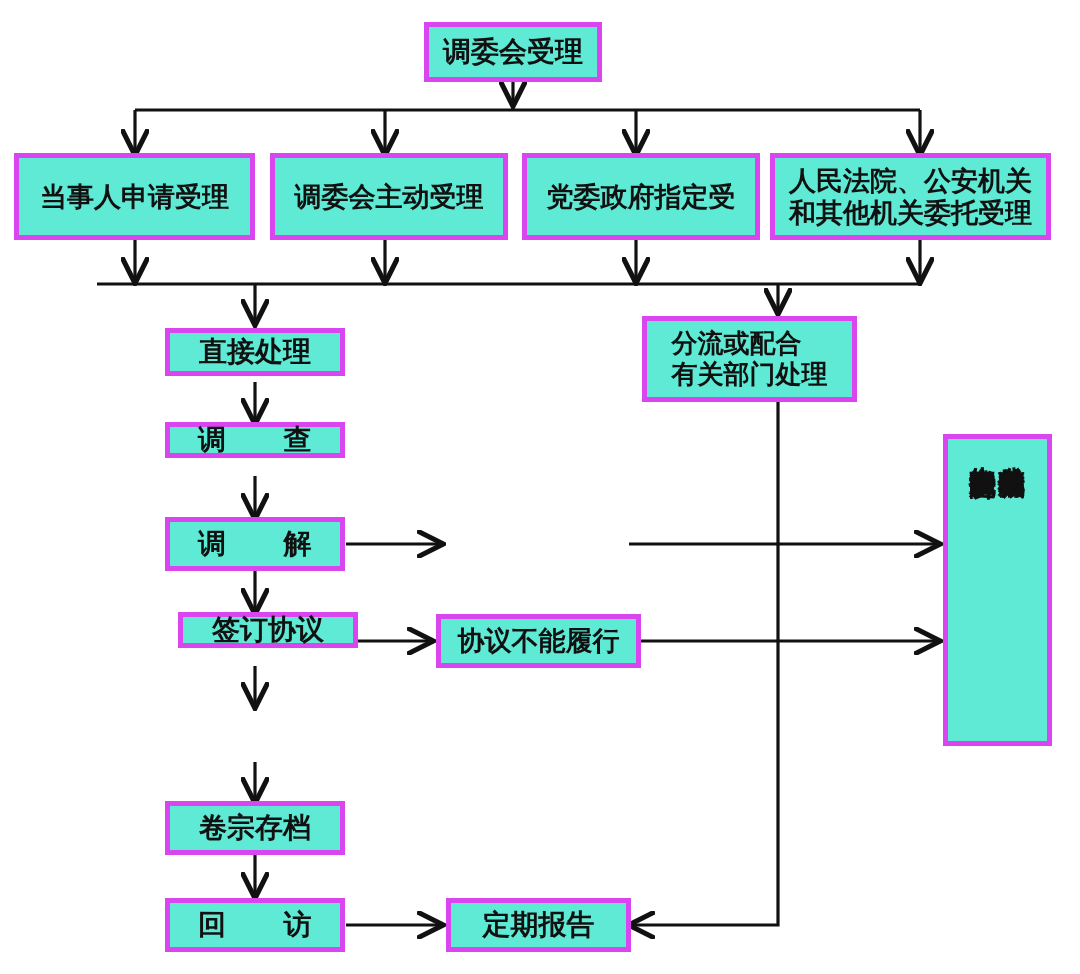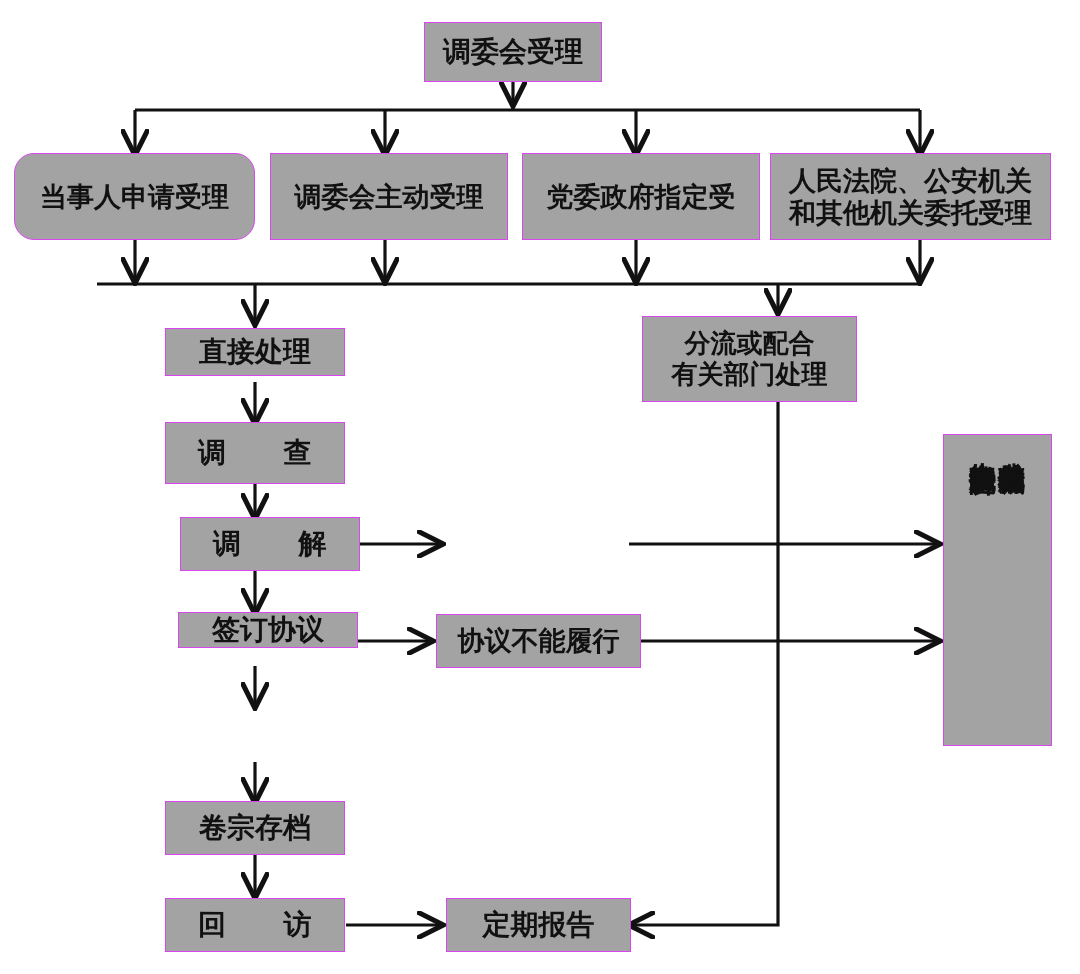--- a/index.html
+++ b/index.html
@@ -20,26 +20,26 @@
   svg.edges {
     position: absolute;
     left: 0;
     top: 0;
     width: 1080px;
     height: 974px;
   }
   .node {
     position: absolute;
     box-sizing: border-box;
-    border: 1px solid #d946ef;
-    background: #a3a3a3;
+    border: 5px solid #d946ef;
+    background: #5eead4;
     display: flex;
     align-items: center;
     justify-content: center;
-    text-align: center;
+    text-align: left;
     color: #111111;
     line-height: 1.18;
     z-index: 2;
   }
   .node-label {
     display: block;
     white-space: pre-line;
     font-weight: 600;
   }
   .fs-28 { font-size: 28px; }
@@ -115,21 +115,21 @@
       <path d="M 346 925 L 441 925" marker-end="url(#arrow)"></path>
 
       <path d="M 778 402 L 778 925 L 631 925" marker-end="url(#arrow)"></path>
     </g>
   </svg>
 
   <div class="node" style="left:424px; top:22px; width:178px; height:60px;">
     <span class="node-label fs-28">调委会受理</span>
   </div>
 
-  <div class="node" style="left:14px; top:153px; width:241px; height:87px;border-radius:20px;">
+  <div class="node" style="left:14px; top:153px; width:241px; height:87px;">
     <span class="node-label fs-27">当事人申请受理</span>
   </div>
 
   <div class="node" style="left:270px; top:153px; width:238px; height:87px;">
     <span class="node-label fs-27">调委会主动受理</span>
   </div>
 
   <div class="node" style="left:522px; top:153px; width:238px; height:87px;">
     <span class="node-label fs-27">党委政府指定受</span>
   </div>
@@ -141,25 +141,25 @@
 
   <div class="node" style="left:165px; top:328px; width:180px; height:48px;">
     <span class="node-label fs-28">直接处理</span>
   </div>
 
   <div class="node" style="left:642px; top:316px; width:215px; height:86px;">
     <span class="node-label fs-26">分流或配合
 有关部门处理</span>
   </div>
 
-  <div class="node" style="left:165px; top:422px; width:180px; height:62px;">
+  <div class="node" style="left:165px; top:422px; width:180px; height:36px;">
     <span class="node-label fs-28 wide-gap">调　　查</span>
   </div>
 
-  <div class="node" style="left:165px; top:517px; width:180px; height:54px;margin-left:15px;">
+  <div class="node" style="left:165px; top:517px; width:180px; height:54px;">
     <span class="node-label fs-28 wide-gap">调　　解</span>
   </div>
 
   <div class="node" style="left:178px; top:612px; width:180px; height:36px;">
     <span class="node-label fs-28">签订协议</span>
   </div>
 
 
   <div class="node" style="left:165px; top:801px; width:180px; height:54px;">
     <span class="node-label fs-28">卷宗存档</span>

